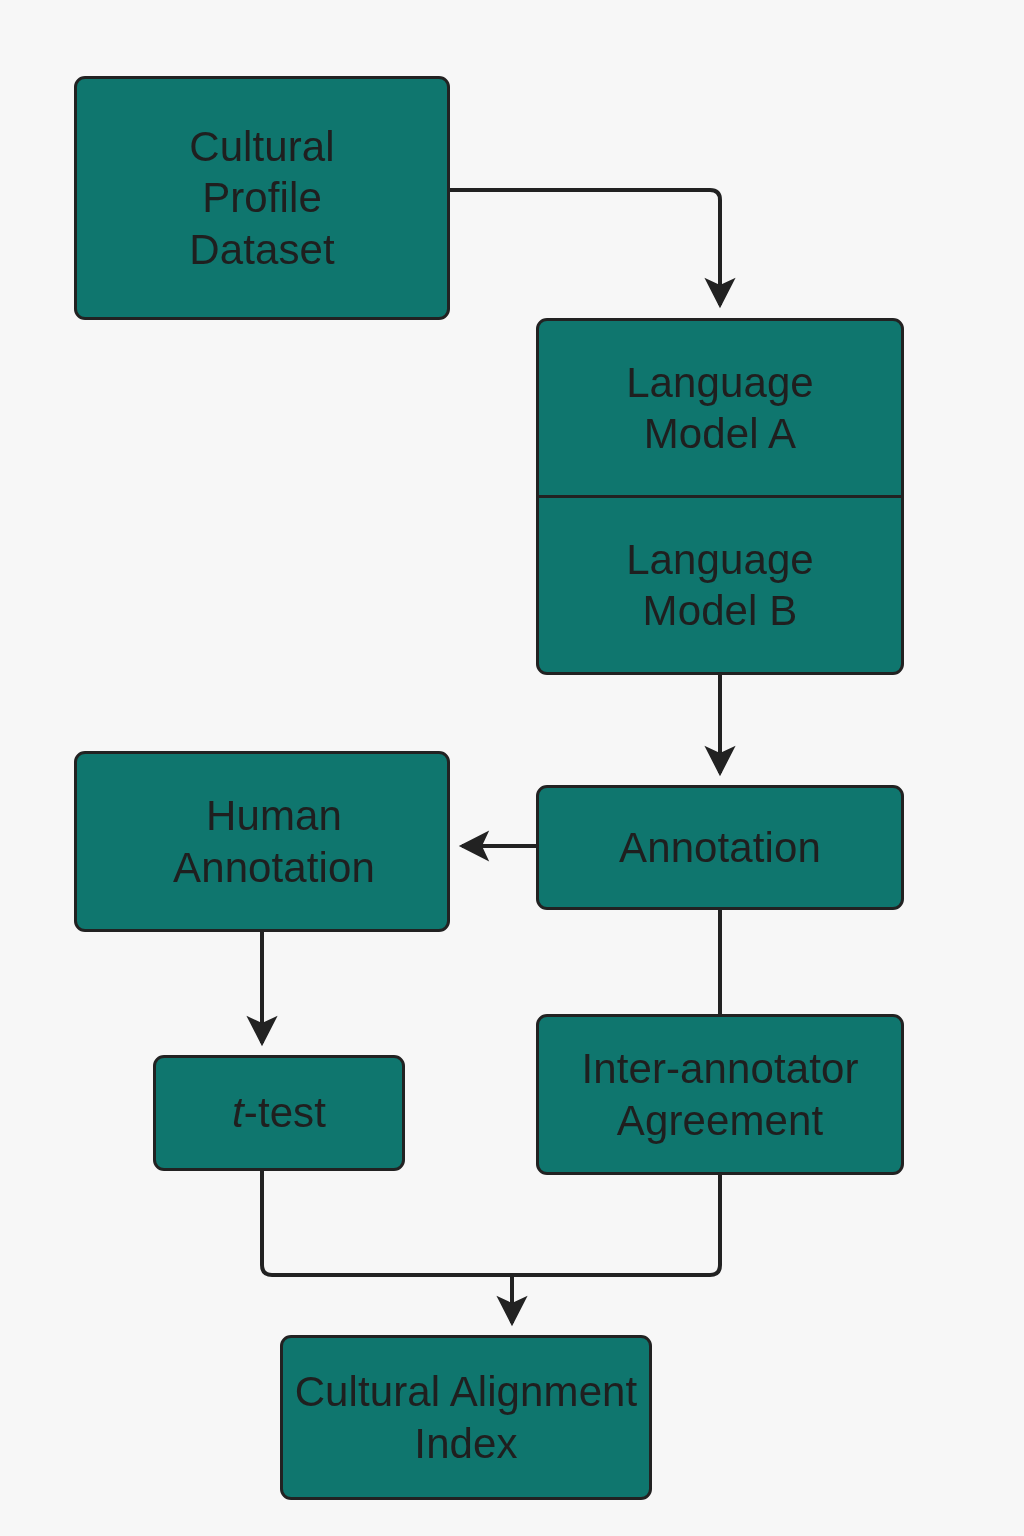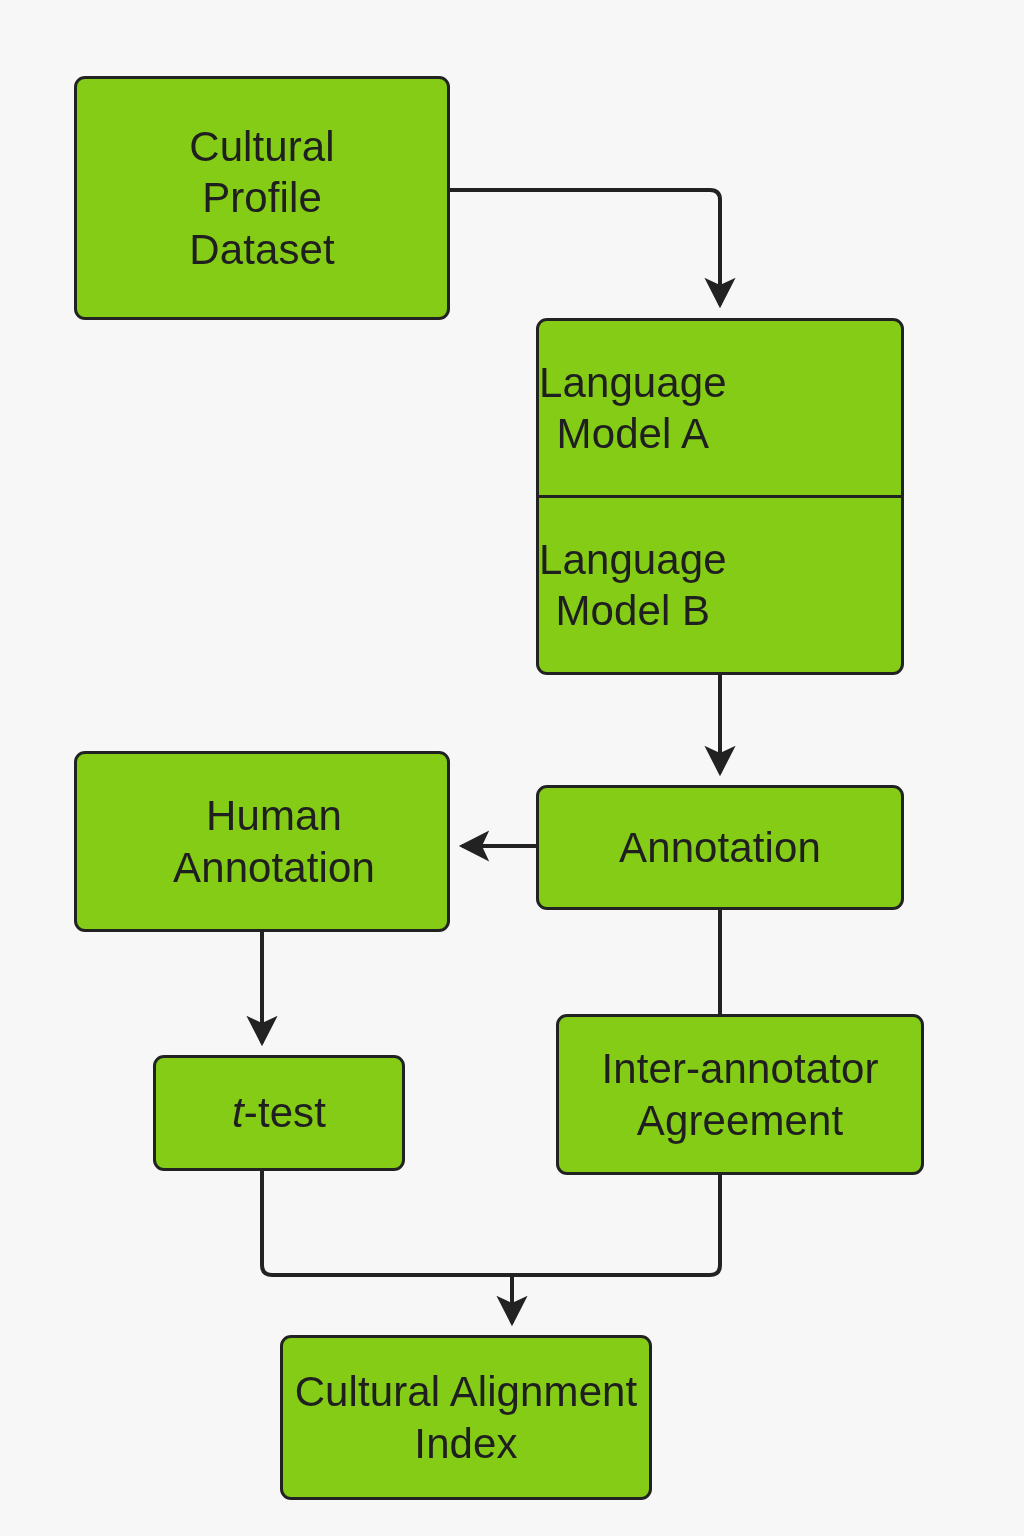--- a/index.html
+++ b/index.html
@@ -18,21 +18,21 @@
   svg#wires {
     position: absolute;
     left: 0;
     top: 0;
     width: 1024px;
     height: 1536px;
   }
   .node {
     position: absolute;
     box-sizing: border-box;
-    background: #84cc16;
+    background: #0f766e;
     border: 3px solid #222222;
     border-radius: 11px;
     display: flex;
     flex-direction: column;
     align-items: center;
     justify-content: center;
     color: #1f1f1f;
     z-index: 2;
   }
   .node .label {
@@ -45,21 +45,21 @@
   }
   .split-node {
     justify-content: flex-start;
     padding: 0;
   }
   .split-cell {
     flex: 1 1 0;
     width: 100%;
     display: flex;
     align-items: center;
-    justify-content: flex-start;
+    justify-content: center;
   }
   .split-cell.top {
     border-bottom: 3px solid #222222;
   }
   .ital {
     font-style: italic;
   }
 </style>
 </head>
 <body>
@@ -113,21 +113,21 @@
   </div>
 
   <div class="node" style="left:536px; top:785px; width:368px; height:125px;">
     <div class="label">Annotation</div>
   </div>
 
   <div class="node" style="left:153px; top:1055px; width:252px; height:116px;">
     <div class="label"><span class="ital">t</span><span>-test</span></div>
   </div>
 
-  <div class="node" style="left:556px; top:1014px; width:368px; height:161px;">
+  <div class="node" style="left:536px; top:1014px; width:368px; height:161px;">
     <div class="label">Inter-annotator
 Agreement</div>
   </div>
 
   <div class="node" style="left:280px; top:1335px; width:372px; height:165px;">
     <div class="label">Cultural Alignment
 Index</div>
   </div>
 
 </div>

